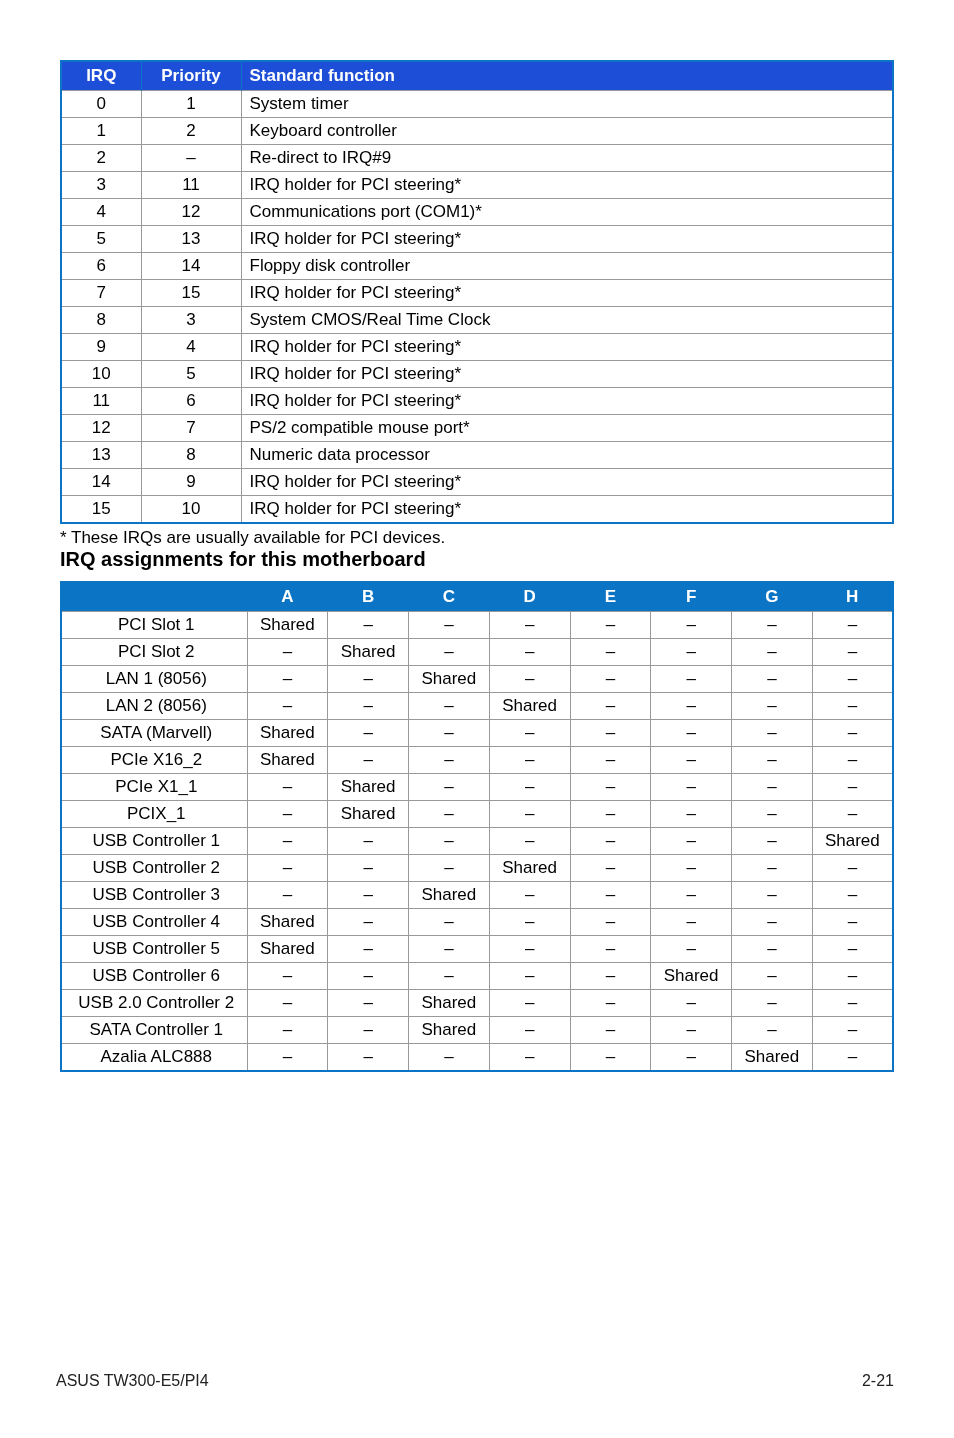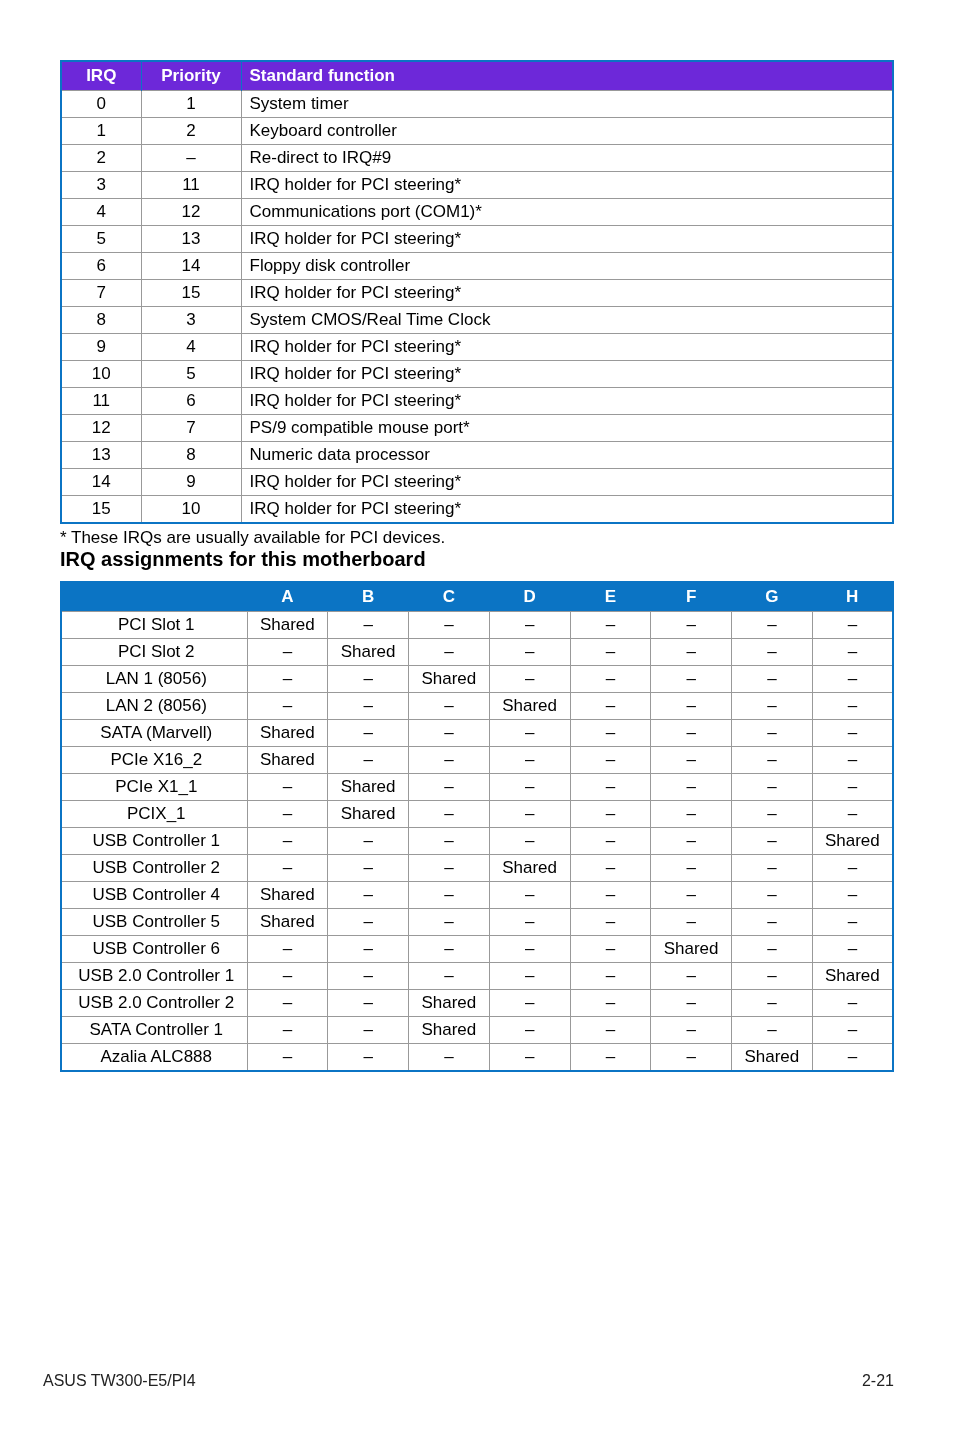--- a/index.html
+++ b/index.html
@@ -22,21 +22,21 @@
   .section-num { display: inline-block; margin-right: 36px; }
   .table1 {
     width: 100%;
     border-collapse: collapse;
     border: 2px solid #0b74c4;
     font-size: 17px;
     margin: 0 auto;
     table-layout: fixed;
   }
   .table1 th {
-    background: #6d28d9;
+    background: #1d4ed8;
     color: #fff;
     font-weight: bold;
     padding: 4px 8px;
     text-align: left;
     border-right: 1px solid #0b74c4;
   }
   .table1 th:nth-child(1), .table1 th:nth-child(2) { text-align: center; }
   .table1 td {
     border-top: 1px solid #999;
     border-right: 1px solid #999;
@@ -81,21 +81,21 @@
   .table2 td:first-child {
     text-align: center;
     padding-left: 8px;
   }
   .table2 td:last-child { border-right: none; }
   .table2 col.label { width: 186px; }
   .table2 col.col { width: auto; }
   .footer {
     position: absolute;
     bottom: 48px;
-    left: 43px;
+    left: 56px;
     right: 60px;
     display: flex;
     justify-content: space-between;
     font-size: 16px;
     color: #222;
     border-top: none;
   }
 </style>
 </head>
 <body>
@@ -172,21 +172,21 @@
           <td>IRQ holder for PCI steering*</td>
         </tr>
         <tr>
           <td>11</td>
           <td>6</td>
           <td>IRQ holder for PCI steering*</td>
         </tr>
         <tr>
           <td>12</td>
           <td>7</td>
-          <td>PS/9 compatible mouse port*</td>
+          <td>PS/2 compatible mouse port*</td>
         </tr>
         <tr>
           <td>13</td>
           <td>8</td>
           <td>Numeric data processor</td>
         </tr>
         <tr>
           <td>14</td>
           <td>9</td>
           <td>IRQ holder for PCI steering*</td>
@@ -333,20 +333,31 @@
           <td>–</td>
           <td>–</td>
           <td>–</td>
           <td>Shared</td>
           <td>–</td>
           <td>–</td>
           <td>–</td>
           <td>–</td>
         </tr>
         <tr>
+          <td>USB Controller 3</td>
+          <td>–</td>
+          <td>–</td>
+          <td>Shared</td>
+          <td>–</td>
+          <td>–</td>
+          <td>–</td>
+          <td>–</td>
+          <td>–</td>
+        </tr>
+        <tr>
           <td>USB Controller 4</td>
           <td>Shared</td>
           <td>–</td>
           <td>–</td>
           <td>–</td>
           <td>–</td>
           <td>–</td>
           <td>–</td>
           <td>–</td>
         </tr>
@@ -364,31 +375,20 @@
         <tr>
           <td>USB Controller 6</td>
           <td>–</td>
           <td>–</td>
           <td>–</td>
           <td>–</td>
           <td>–</td>
           <td>Shared</td>
           <td>–</td>
           <td>–</td>
-        </tr>
-        <tr>
-          <td>USB 2.0 Controller 1</td>
-          <td>–</td>
-          <td>–</td>
-          <td>–</td>
-          <td>–</td>
-          <td>–</td>
-          <td>–</td>
-          <td>–</td>
-          <td>Shared</td>
         </tr>
         <tr>
           <td>USB 2.0 Controller 2</td>
           <td>–</td>
           <td>–</td>
           <td>Shared</td>
           <td>–</td>
           <td>–</td>
           <td>–</td>
           <td>–</td>

